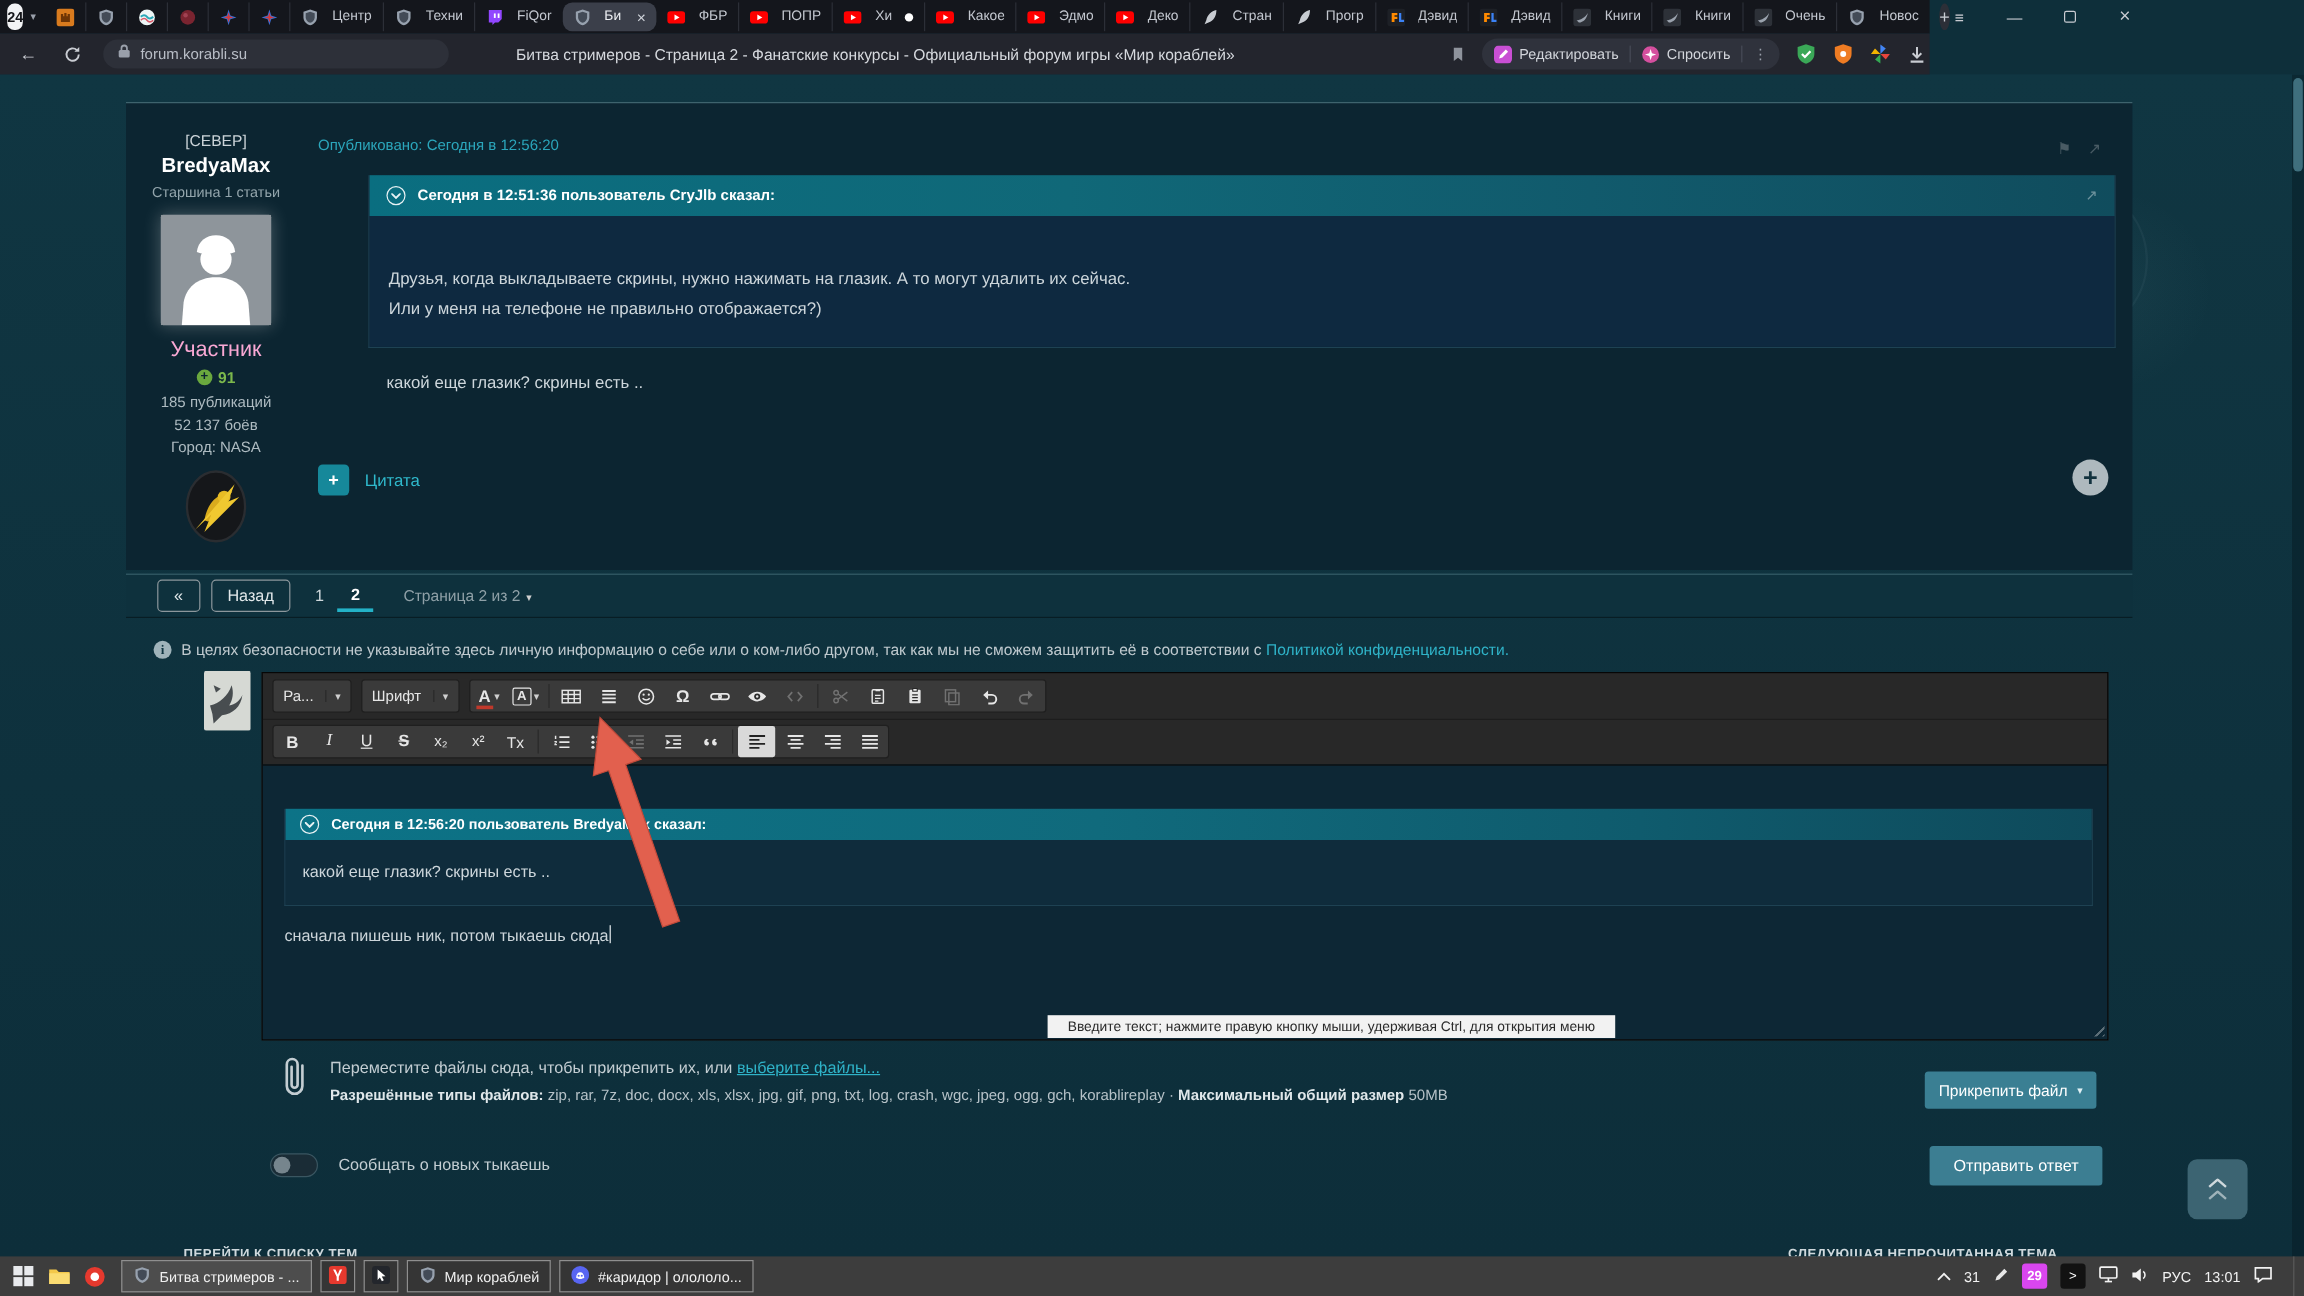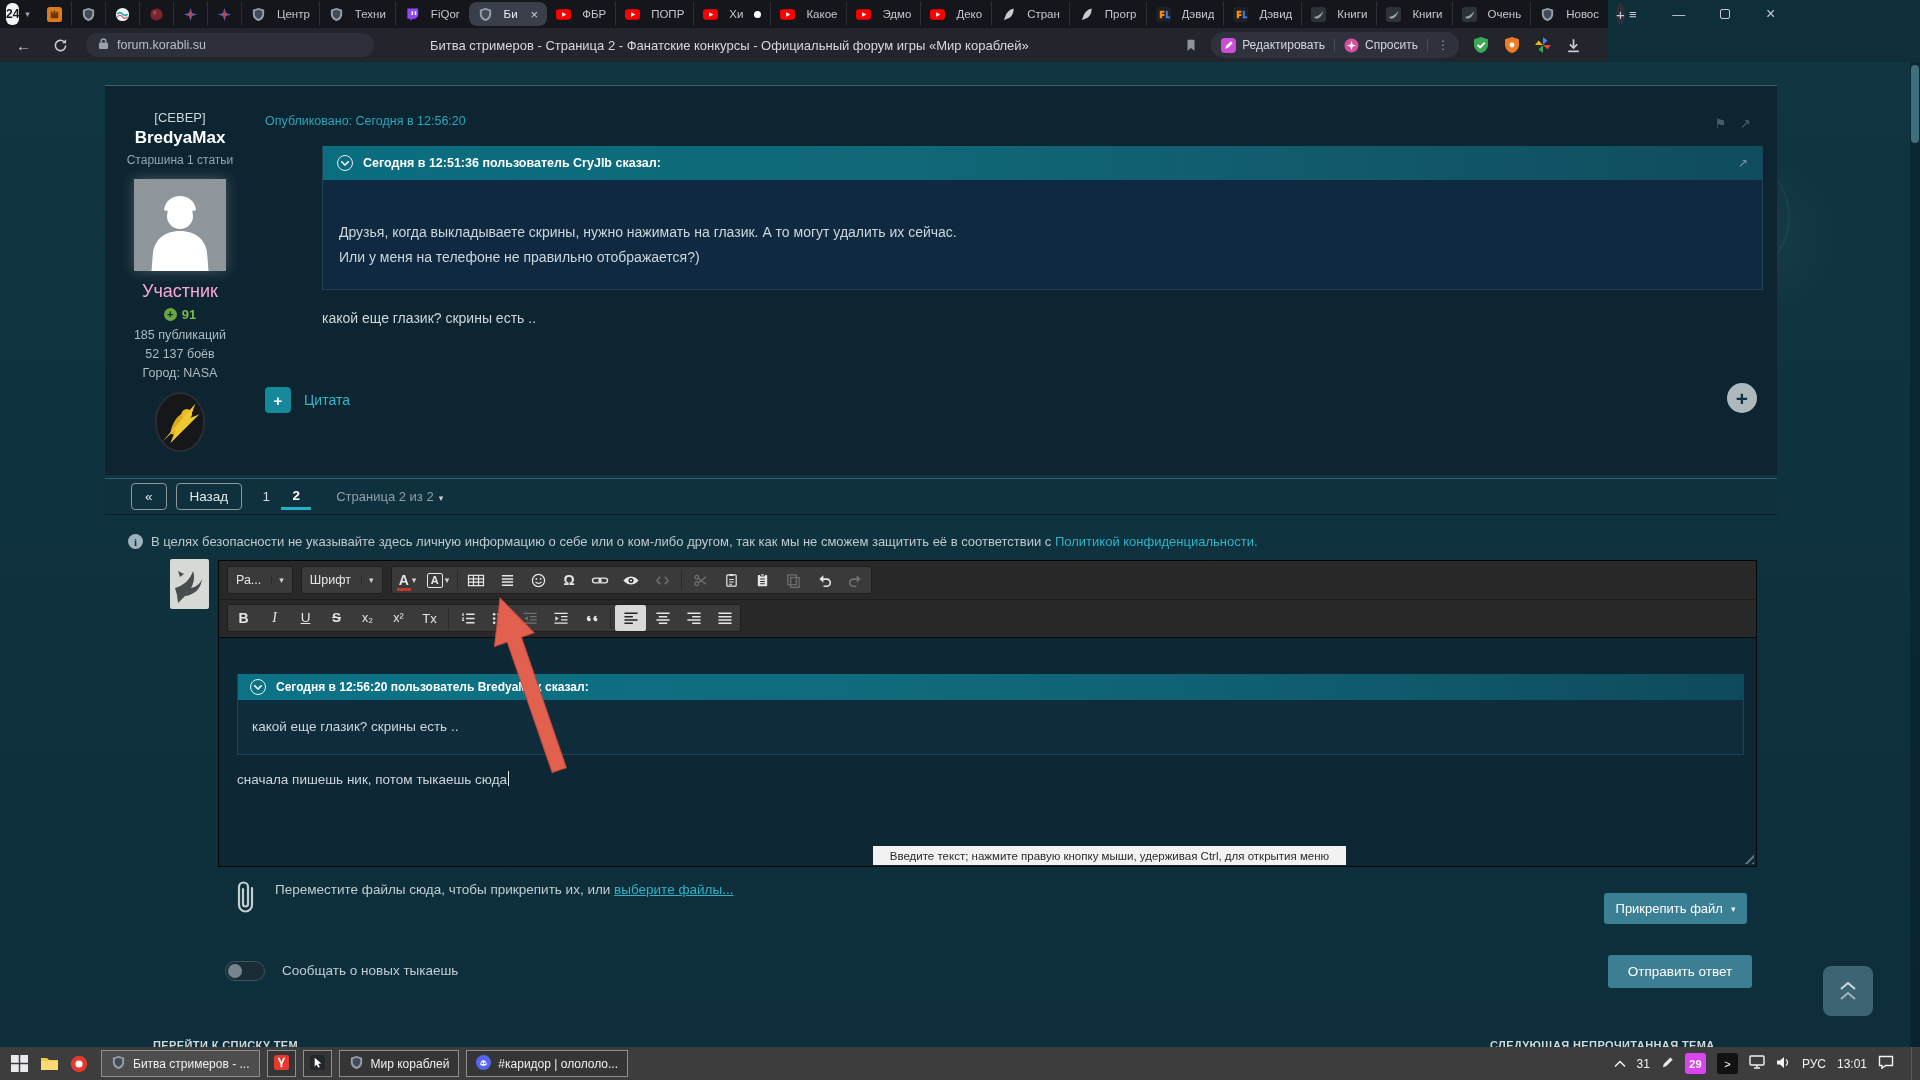--- a/index.html
+++ b/index.html
@@ -32,21 +32,21 @@
 
 
 #navbar{position:absolute;top:28px;left:0;right:0;height:34px;background:#23252d;
  display:flex;align-items:center;color:#c7cad1;z-index:40}
 .navico{margin-left:16px;font-size:15px;color:#c9ccd2;display:flex;align-items:center}
 #urlpill{margin-left:18px;width:288px;height:24px;background:#2d3039;border-radius:12px;
  display:flex;align-items:center;padding:0 12px;gap:8px}
 #urlhost{font-size:12.5px;color:#b9bec7}
 #pagetitle{position:absolute;left:430px;top:0;height:34px;display:flex;align-items:center;
  font-size:13px;color:#d6d9de;white-space:nowrap}
-#navright{position:absolute;right:0;top:0;height:34px;display:flex;align-items:center;gap:13px;padding-right:26px}
+#navright{position:absolute;right:0;top:0;height:34px;display:flex;align-items:center;gap:13px;padding-right:2px}
 #bookmarkico{display:flex;align-items:center}
 #navpill{height:26px;background:#2f323c;border-radius:14px;display:flex;align-items:center;
  padding:0 10px;gap:9px;font-size:12px;color:#d2d5db}
 .npbtn{display:flex;align-items:center;gap:6px}
 .npdiv{width:1px;height:14px;background:#474b57}
 .extico{display:flex;align-items:center}
 
 
 #page{position:absolute;top:62px;left:0;width:1920px;height:985px;overflow:hidden;
  background:
@@ -66,21 +66,21 @@
  box-shadow:0 0 14px rgba(255,255,255,.25)}
 .a-role{font-size:18px;color:#f9a8d4;margin-top:10px}
 .a-rep{font-size:13px;font-weight:bold;color:#7cb84c;margin-top:5px;display:flex;align-items:center;justify-content:center;gap:5px}
 .repplus{width:13px;height:13px;border-radius:50%;background:#6aa83e;color:#0c2531;font-size:11px;font-weight:bold;
  display:flex;align-items:center;justify-content:center;line-height:1}
 .a-stats{font-size:12.5px;color:#aebbc1;line-height:1.5;margin-top:4px}
 .a-emblem{margin:8px auto 0;width:62px;height:64px}
 #postbody{flex:1;position:relative;padding:28px 14px 0 5px}
 #postmeta{font-size:12.5px;color:#2ba6bb;margin-left:5px}
 #postghost{position:absolute;right:26px;top:30px;color:rgba(255,255,255,.25);font-size:13px;display:flex;gap:14px}
-#quotebox{margin:18px 0 0 62px;border:1px solid #1e4253;border-top:none}
+#quotebox{margin:18px 0 0 47px;border:1px solid #1e4253;border-top:none}
 .qheader{height:34px;display:flex;align-items:center;gap:10px;padding:0 14px;
  background:linear-gradient(90deg,#0a6e80 0%,#106878 40%,#115a6c 70%,rgba(17,86,104,.8) 100%)}
 .qchev{width:16px;height:16px;border-radius:50%;border:1.6px solid #e8f2f4;display:flex;align-items:center;justify-content:center}
 .qchev svg{display:block}
 .qtitle{font-size:12.5px;font-weight:bold;color:#fff}
 .qshare{margin-left:auto;color:rgba(255,255,255,.4);font-size:12px}
 .qbody{background:#0e2940;padding:40px 16px 20px;font-size:14px;color:#cdd6db;line-height:1.75}
 #posttext{margin:20px 0 0 62px;font-size:14px;color:#cdd6db}
 #citerow{position:absolute;left:10px;top:301px;display:flex;align-items:center;gap:13px}
 .citebox{width:26px;height:26px;background:#16889a;border-radius:4px;color:#fff;font-size:15px;font-weight:bold;
@@ -789,20 +789,21 @@
     </div>
 
     <div id="attach">
       <span>
         <svg width="26" height="36" viewBox="0 0 26 36">
             <path d="M19 8v17a6.5 6.5 0 0 1-13 0V7a4.5 4.5 0 0 1 9 0v17a2.5 2.5 0 0 1-5 0V9" fill="none" stroke="#c3cdd2" stroke-width="2.2" stroke-linecap="round"></path>
           </svg>
       </span>
       <div class="texts">
         <div class="attline1"><span>Переместите файлы сюда, чтобы прикрепить их, или </span><a href="#">выберите файлы...</a></div>
+        <div class="attline2"><b>Разрешённые типы файлов:</b><span> zip, rar, 7z, doc, docx, xls, xlsx, jpg, gif, png, txt, log, crash, wgc, jpeg, ogg, gch, korablireplay · </span><b>Максимальный общий размер</b><span> 50MB</span></div>
       </div>
     </div>
     <div id="attachbtn">
       <span>Прикрепить файл</span>
         <span class="tdcaret">▾</span>
     </div>
 
     <div id="toggle">
         <div id="toggleknob"></div>
       </div>

